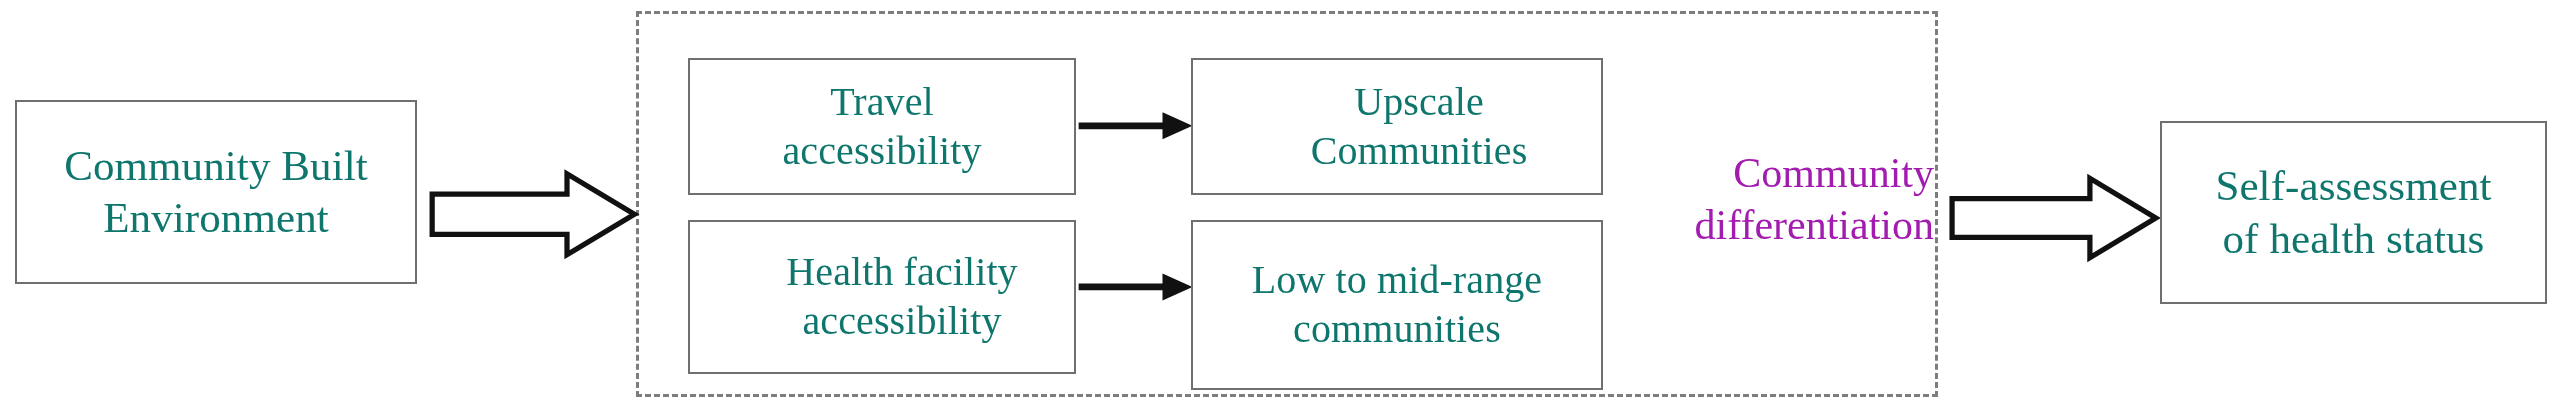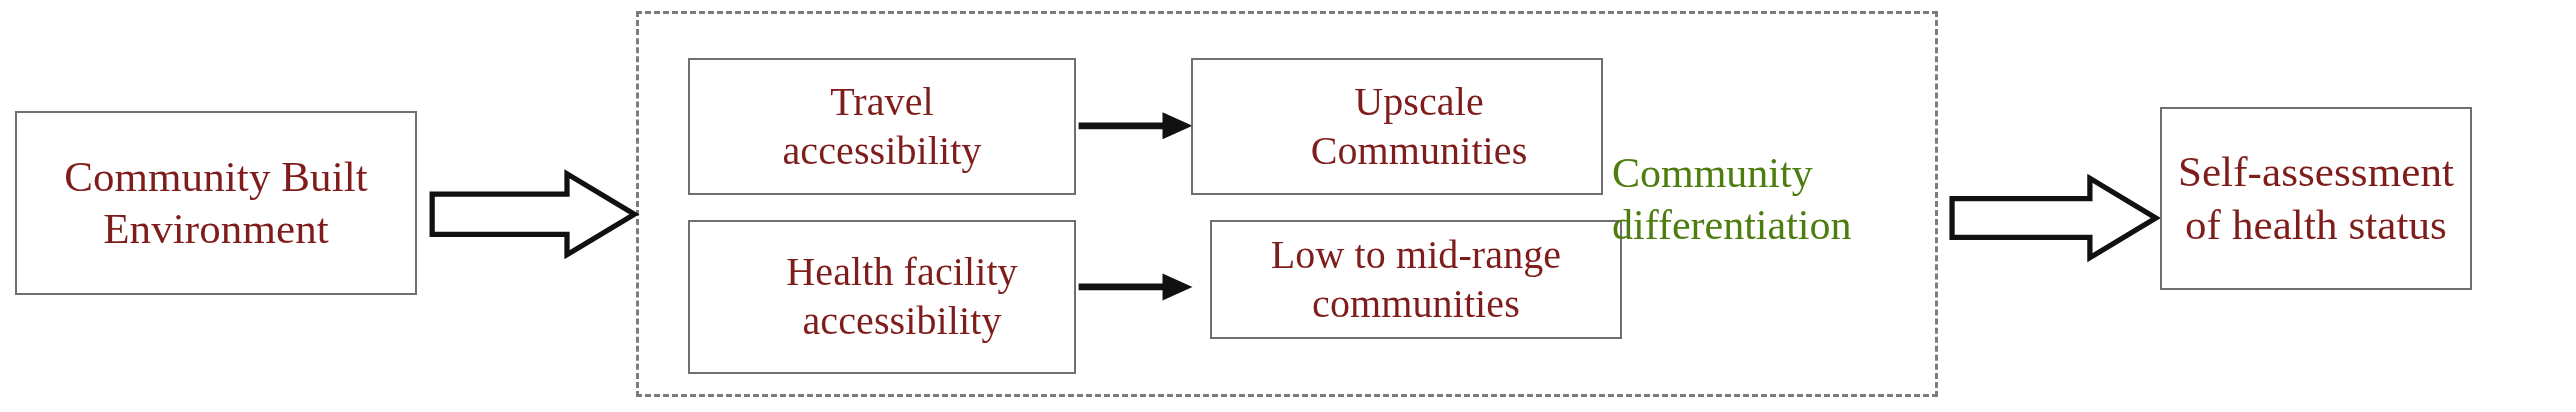--- a/index.html
+++ b/index.html
@@ -28,35 +28,35 @@
     display: flex;
     align-items: center;
     justify-content: center;
     text-align: center;
   }
   .node-label {
     display: block;
     line-height: 1.22;
     letter-spacing: 0.1px;
     white-space: pre-line;
-    color: #7f1d1d;
+    color: #0f766e;
   }
   
   #node-built-environment {
     left: 15px;
-    top: 111px;
+    top: 100px;
     width: 402px;
     height: 184px;
   }
   #node-built-environment .node-label { font-size: 43px; }
 
   #node-self-assessment {
     left: 2160px;
-    top: 107px;
-    width: 312px;
+    top: 121px;
+    width: 387px;
     height: 183px;
   }
   #node-self-assessment .node-label { font-size: 43px; }
 
   
   #group-community-differentiation {
     position: absolute;
     left: 636px;
     top: 10.5px;
     width: 1302px;
@@ -84,41 +84,40 @@
     left: 688px;
     top: 220px;
     width: 388px;
     height: 154px;
     padding-left: 40px;
   }
   #node-low-mid-communities {
     left: 1191px;
     top: 220px;
     width: 412px;
-    height: 119px;
-    margin-left: 19px;
+    height: 170px;
   }
   #node-travel-accessibility .node-label,
   #node-upscale-communities .node-label,
   #node-health-facility-accessibility .node-label,
   #node-low-mid-communities .node-label {
     font-size: 40px;
   }
 
   
   #label-community-differentiation {
     position: absolute;
     left: 1612px;
     top: 147px;
     width: 322px;
-    text-align: left;
+    text-align: right;
     font-size: 42px;
     line-height: 1.24;
     white-space: pre-line;
-    color: #4d7c0f;
+    color: #a21caf;
   }
 
   
   #connector-layer {
     position: absolute;
     left: 0;
     top: 0;
     width: 2576px;
     height: 412px;
     pointer-events: none;

